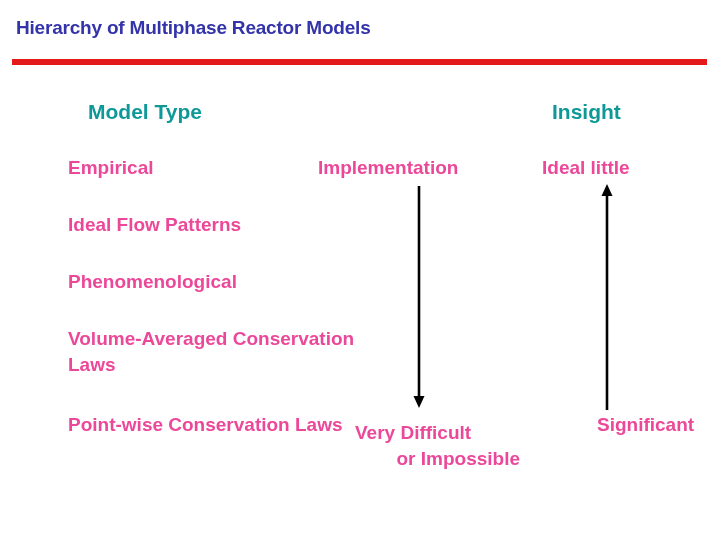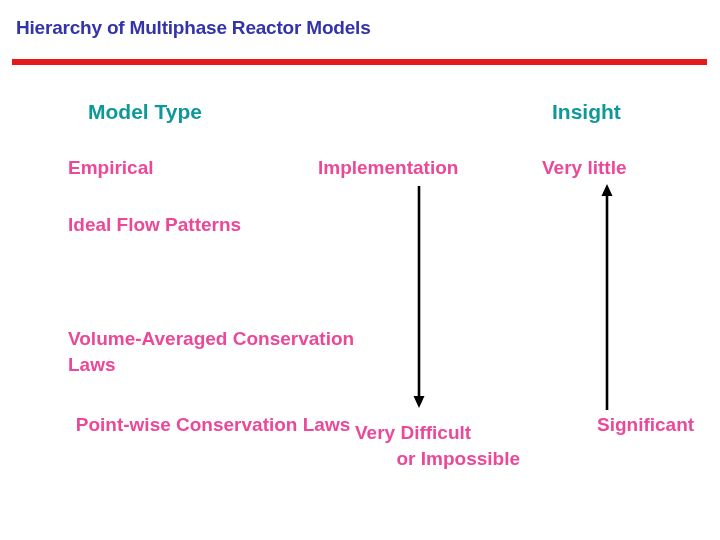--- a/index.html
+++ b/index.html
@@ -67,21 +67,21 @@
     color: #ec4899;
     line-height: 26px;
   }
 
   
   .col-left { left: 68px; width: 290px; text-align: left; }
   .row-empirical        { top: 155px; }
   .row-ideal-flow       { top: 212px; }
   .row-phenomenological { top: 269px; }
   .row-volume-averaged  { top: 326px; }
-  .row-point-wise       { top: 412px; text-align: center; }
+  .row-point-wise       { top: 412px; }
 
   
   .imp-straightforward {
     left: 318px;
     top: 155px;
     white-space: nowrap;
   }
   .imp-difficult {
     left: 355px;
     top: 412px;
@@ -125,33 +125,34 @@
 
   <div class="col-head head-model-type">Model Type</div>
 
 
   <div class="col-head head-insight">Insight</div>
 
   <div class="cell col-left row-empirical">Empirical</div>
 
   <div class="cell col-left row-ideal-flow">Ideal Flow Patterns</div>
 
+  <div class="cell col-left row-phenomenological">Phenomenological</div>
 
   <div class="cell col-left row-volume-averaged">Volume-Averaged Conservation Laws</div>
 
   <div class="cell col-left row-point-wise">Point-wise Conservation Laws</div>
 
   <div class="cell imp-straightforward">Implementation</div>
 
   <div class="cell imp-difficult">
     <span class="line1">Very Difficult</span>
     <span class="line2">or Impossible</span>
   </div>
 
-  <div class="cell ins-very-little">Very little</div>
+  <div class="cell ins-very-little">Ideal little</div>
 
   <div class="cell ins-significant">Significant</div>
 
   <svg class="arrow-svg" viewBox="0 0 720 540" xmlns="http://www.w3.org/2000/svg">
 
     <g>
       <line x1="419" y1="186" x2="419" y2="399" stroke="#000000" stroke-width="2.6"></line>
       <polygon points="419,408 413.5,396 424.5,396" fill="#000000"></polygon>
     </g>
 

